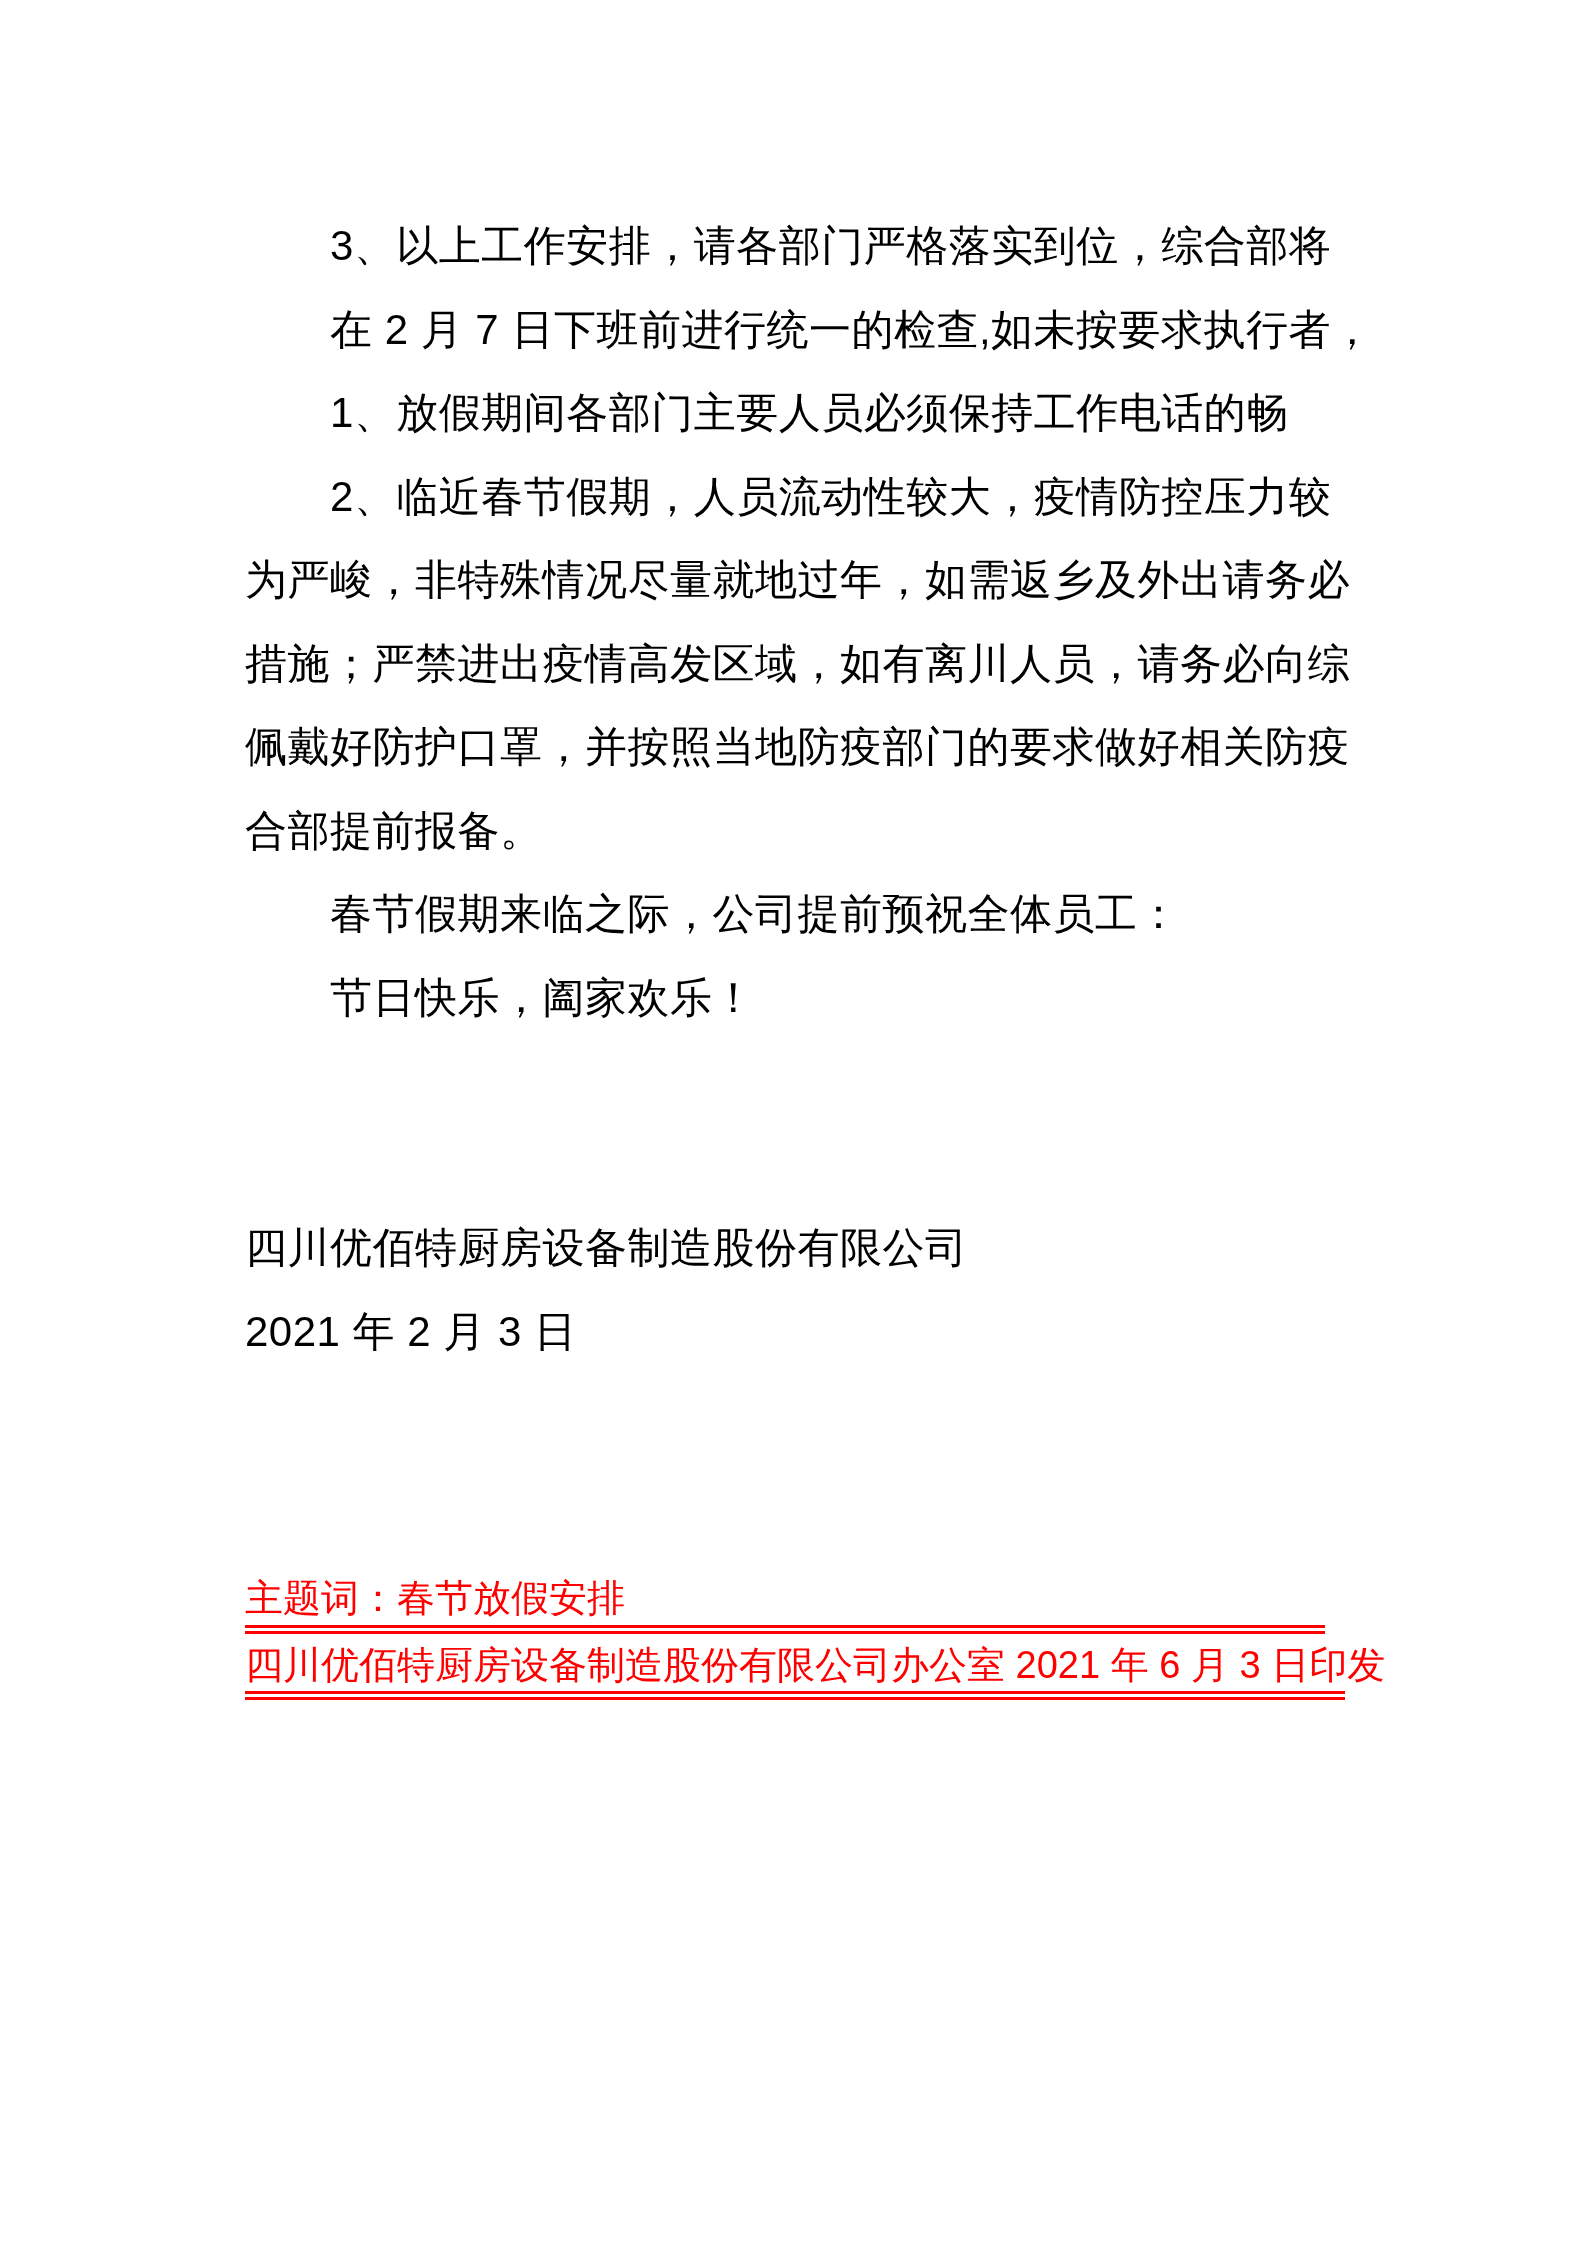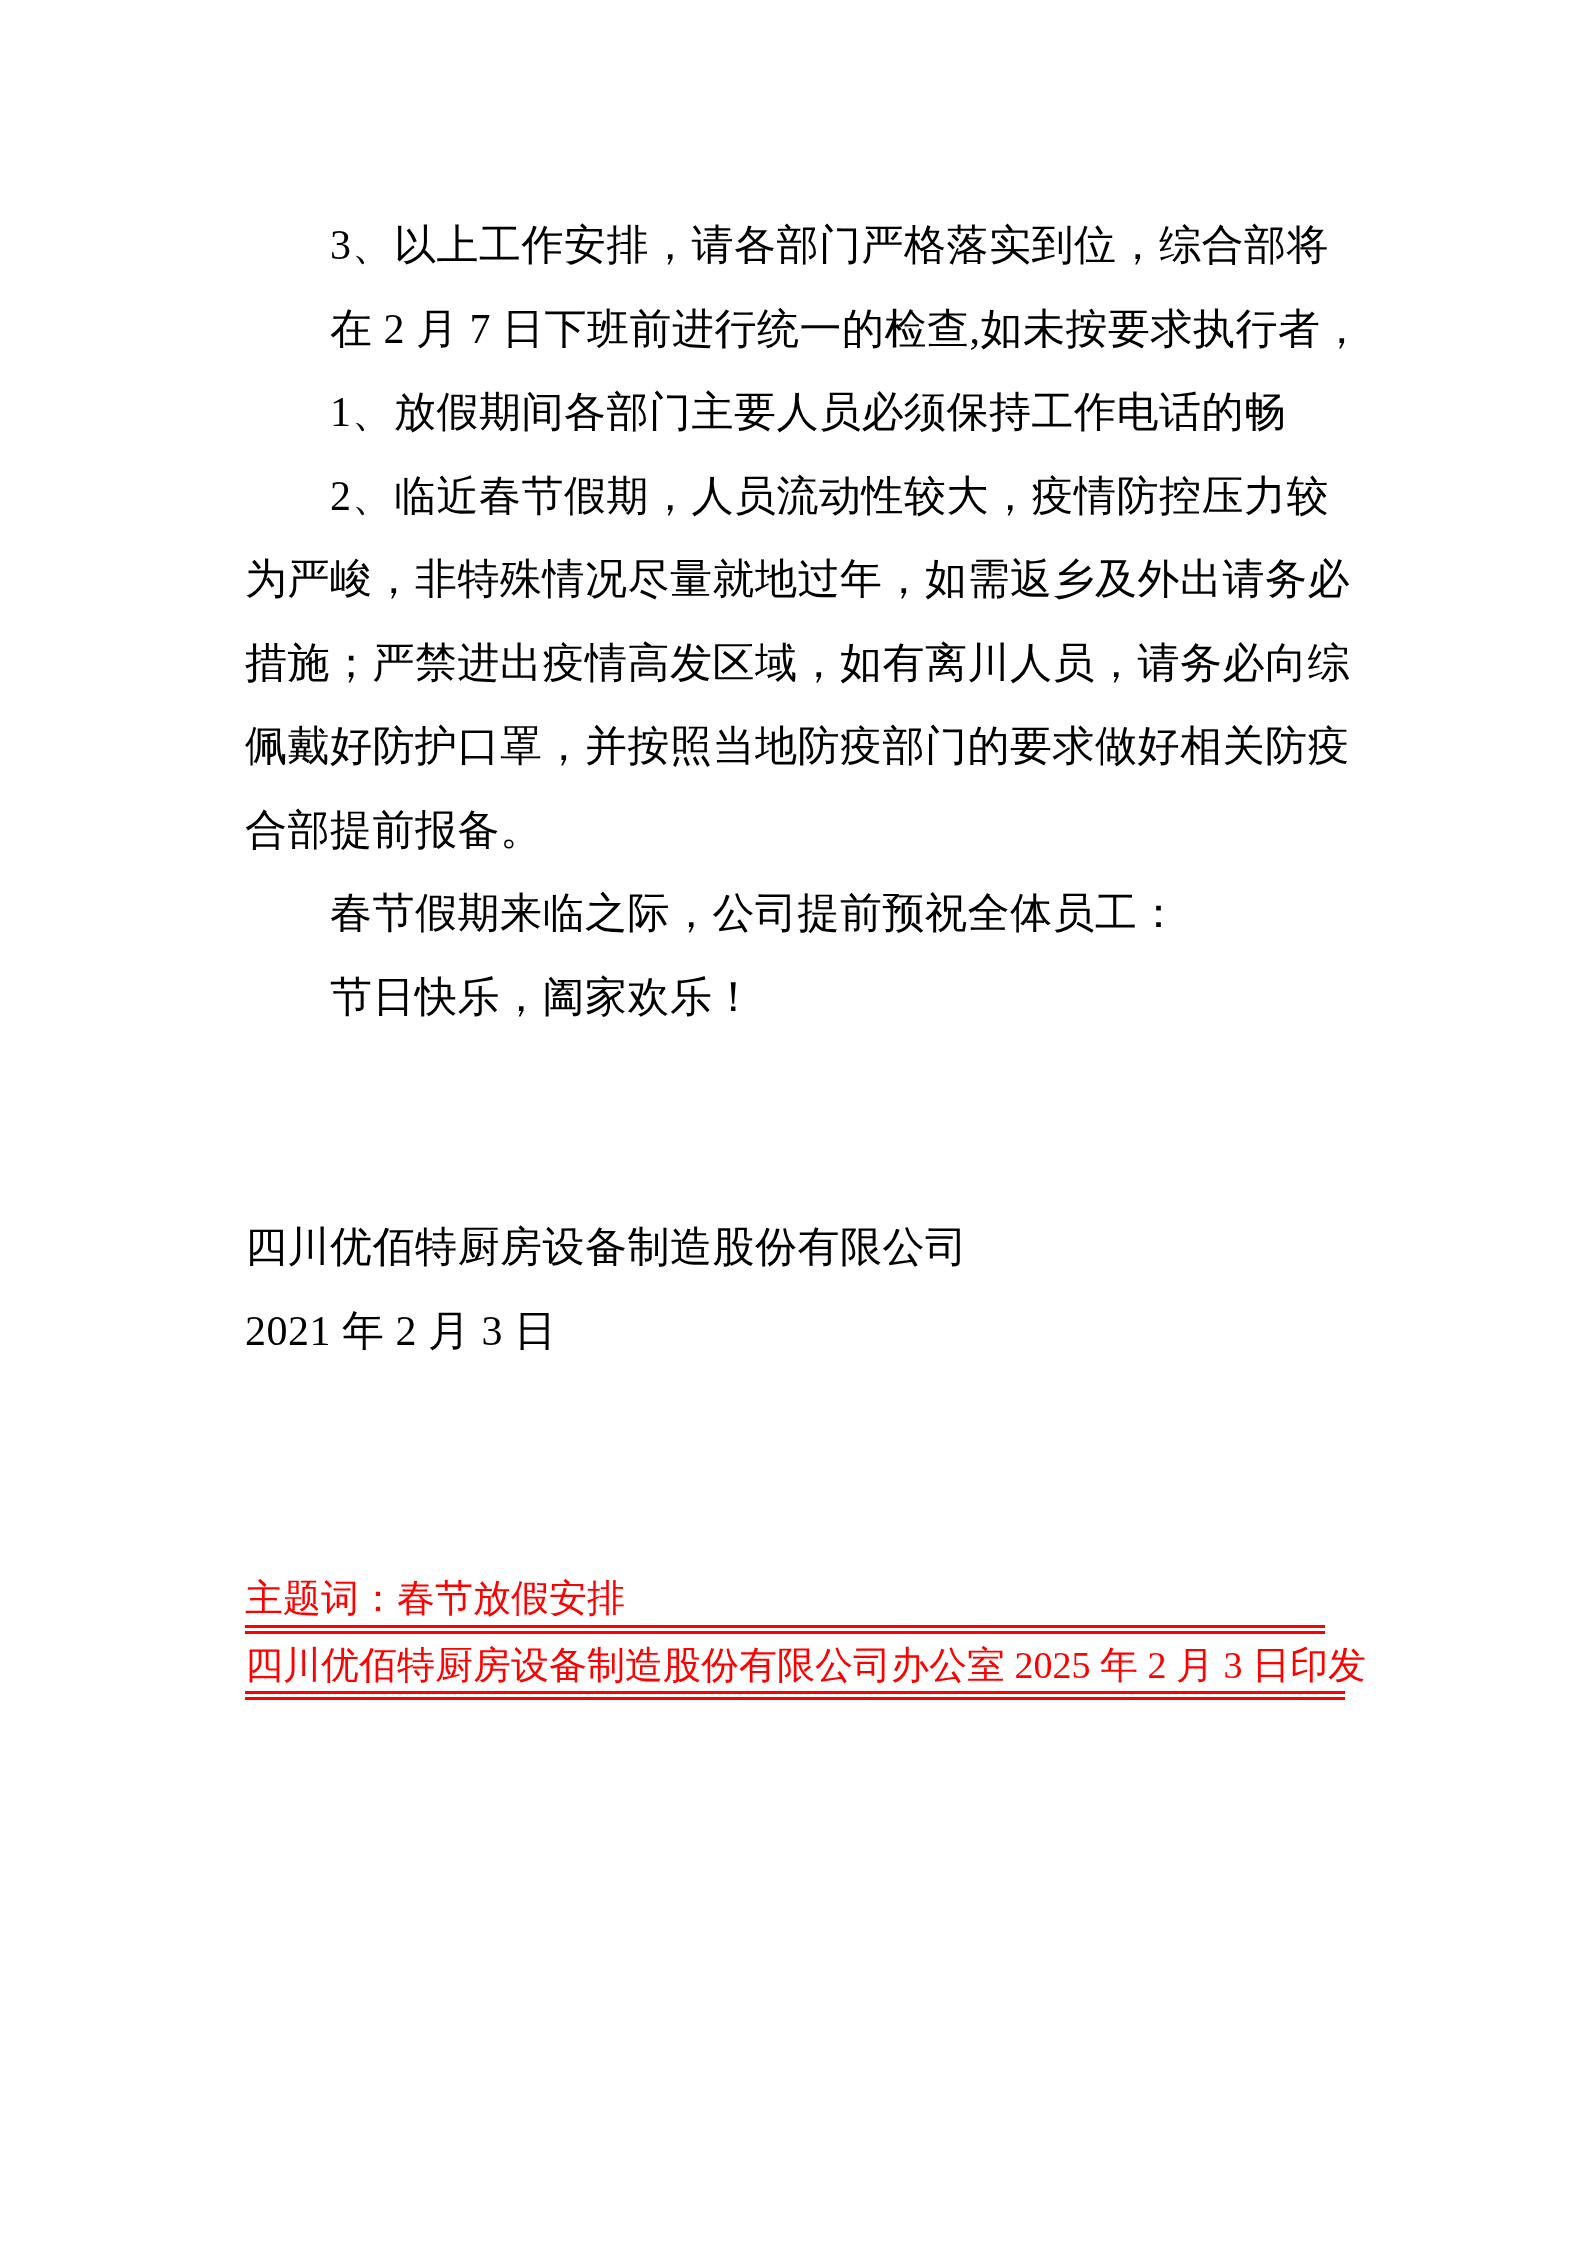--- a/index.html
+++ b/index.html
@@ -6,21 +6,21 @@
     margin: 0;
     padding: 0;
     background: #ffffff;
   }
   .page {
     position: relative;
     width: 1587px;
     height: 1998px;
     background: #ffffff;
     overflow: hidden;
-    font-family: Liberation Serif, serif;
+    font-family: Liberation Sans, sans-serif;
   }
   .doc {
     position: absolute;
     top: 204px;
     left: 245px;
     width: 1105px;
     color: #000000;
     font-size: 42px;
     line-height: 83.5px;
     letter-spacing: 0.5px;
@@ -66,16 +66,16 @@
     <div class="line">合部提前报备。</div>
     <div class="line indent">春节假期来临之际，公司提前预祝全体员工：</div>
     <div class="line indent">节日快乐，阖家欢乐！</div>
     <div class="line"></div>
     <div class="line"></div>
     <div class="line right">四川优佰特厨房设备制造股份有限公司</div>
     <div class="line right">2021 年 2 月 3 日</div>
     <div class="line"></div>
     <div class="line"></div>
     <div class="line red"><span class="redline u1">主题词：春节放假安排</span></div>
-    <div class="line red"><span class="redline u2">四川优佰特厨房设备制造股份有限公司办公室 2025 年 2 月 3 日印发</span></div>
+    <div class="line red"><span class="redline u2">四川优佰特厨房设备制造股份有限公司办公室 2021 年 6 月 3 日印发</span></div>
 
   </div>
 </div>
 
 </body></html>

